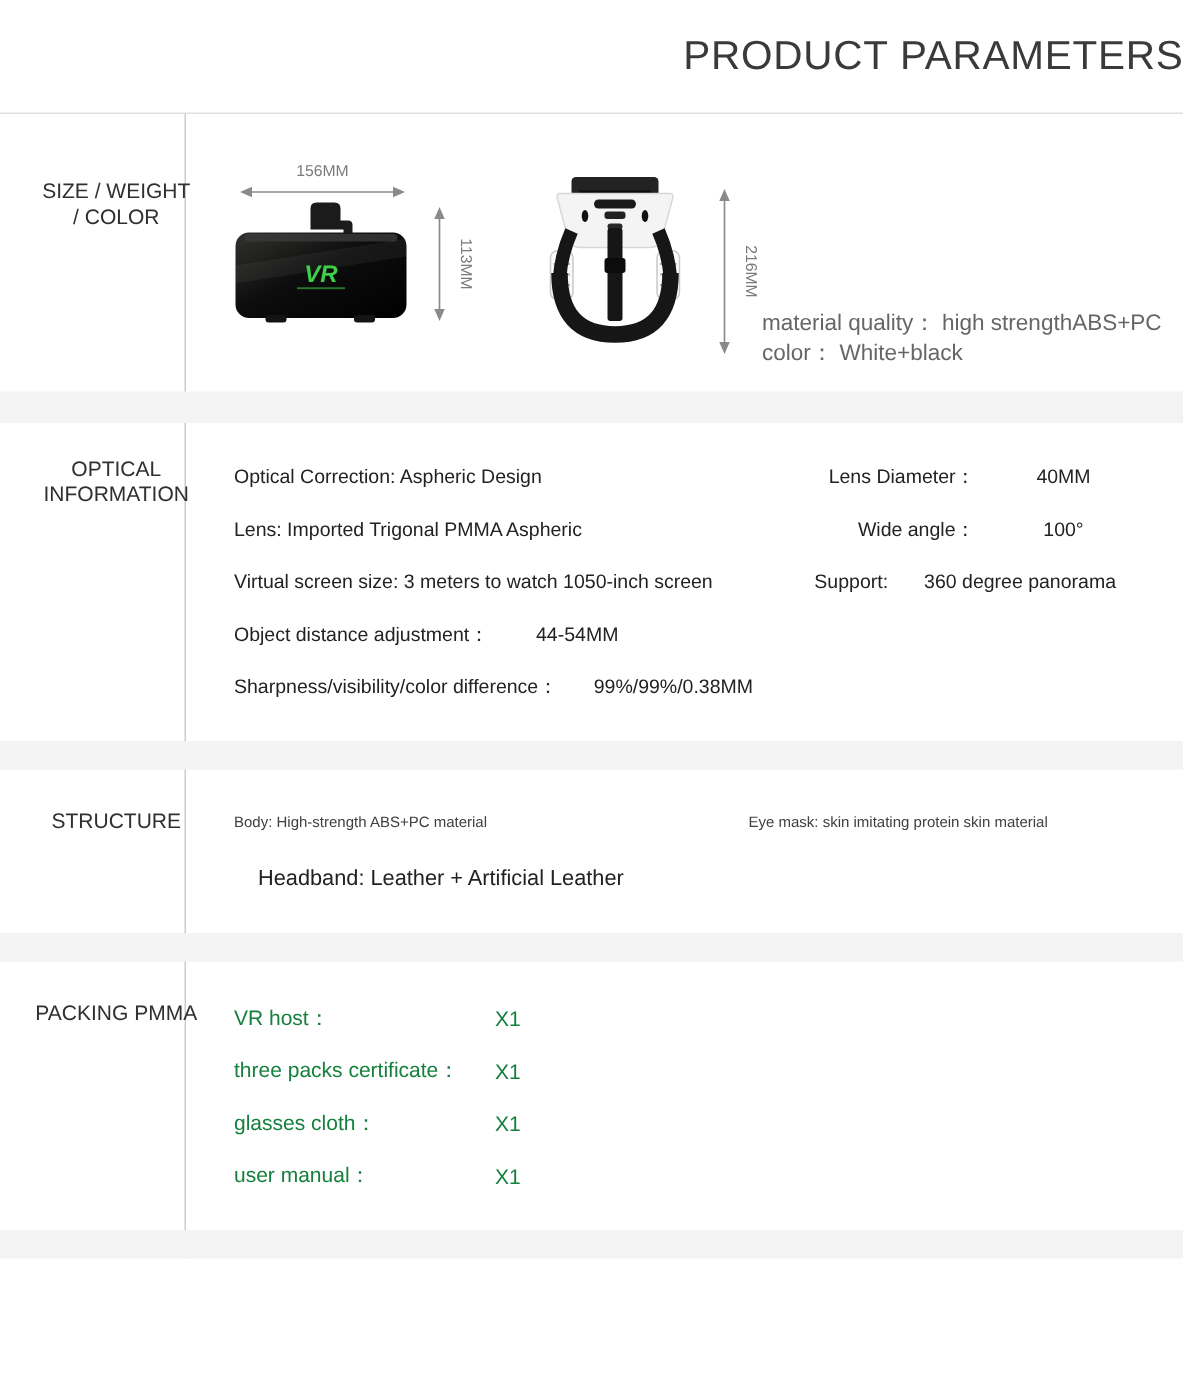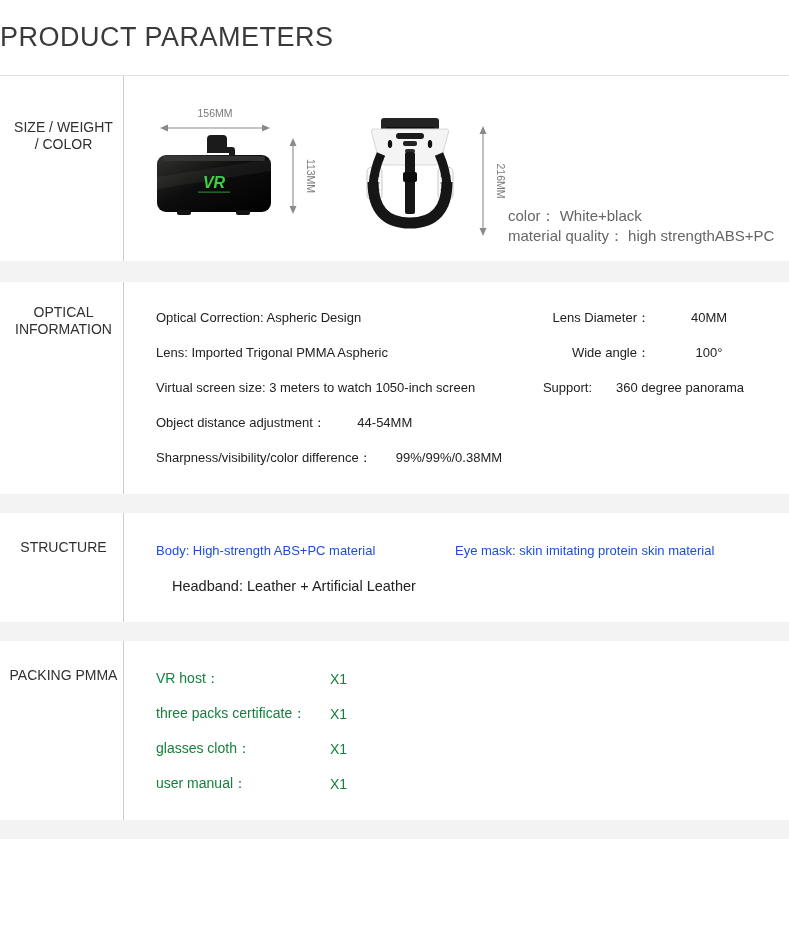--- a/index.html
+++ b/index.html
@@ -1,41 +1,41 @@
 <!DOCTYPE html>
 <html><head>
 <meta charset="utf-8">
 <style>
   html,body{margin:0;padding:0;background:#fff;}
   .page{position:relative;width:789px;height:925px;background:#ffffff;overflow:hidden;
         font-family:"Liberation Sans", sans-serif;color:#222;}
-  .title{position:absolute;top:22px;left:0;width:789px;margin:0;text-align:left;
+  .title{position:absolute;top:22px;left:0;width:789px;margin:0;text-align:right;
          font-size:27px;font-weight:400;letter-spacing:0.5px;color:#3a3a3a;}
   .rule{position:absolute;top:75px;left:0;width:789px;height:1px;background:#e0e0e0;}
   .vline{position:absolute;left:123px;top:76px;width:1px;height:763px;background:#cccccc;}
   .band{position:absolute;left:0;width:789px;background:#f3f3f3;}
   .band1{top:261px;height:21px;}
   .band2{top:494px;height:19px;}
   .band3{top:622px;height:19px;}
   .band4{top:820px;height:19px;}
-  .side-label{position:absolute;left:2px;width:123px;text-align:center;
+  .side-label{position:absolute;left:16px;width:123px;text-align:center;
               font-size:14px;line-height:17px;color:#303030;}
   .label-size{top:119px;}
   .label-optical{top:304px;}
   .label-structure{top:539px;}
   .label-packing{top:667px;}
   .img-front{position:absolute;left:150px;top:105px;width:180px;height:120px;}
   .img-top{position:absolute;left:360px;top:110px;width:150px;height:150px;}
   .material{position:absolute;left:508px;top:206px;font-size:15px;line-height:20px;color:#666;}
   .opt-rows{position:absolute;left:156px;top:300px;width:588px;font-size:13px;color:#222;}
   .opt-row{height:35px;display:flex;align-items:center;white-space:nowrap;gap:12px;}
   .opt-left{flex:1;text-align:left;}
   .opt-value{min-width:70px;margin-left:12px;text-align:center;}
   .struct-row1{position:absolute;left:156px;top:543px;width:600px;display:flex;
-               font-size:13px;color:#1d4ed8;white-space:nowrap;}
+               font-size:10px;color:#404040;white-space:nowrap;gap:44px;}
   .struct-cell-left{width:299px;}
   .struct-row2{position:absolute;left:172px;top:578px;font-size:14.5px;color:#222;}
   .pack-rows{position:absolute;left:156px;top:661px;font-size:14px;color:#15803d;}
   .pack-row{height:35px;display:flex;align-items:center;}
   .pack-name{width:174px;}
   svg text{font-family:"Liberation Sans", sans-serif;}
 </style>
 </head>
 <body>
 
@@ -118,22 +118,22 @@
     <rect x="43" y="62" width="14" height="10" rx="2" fill="#0c0c0c"></rect>
     <g stroke="#8a8a8a" stroke-width="1.1">
       <line x1="123" y1="23" x2="123" y2="119"></line>
     </g>
     <polygon points="123,16 119.5,24 126.5,24" fill="#8a8a8a"></polygon>
     <polygon points="123,126 119.5,118 126.5,118" fill="#8a8a8a"></polygon>
     <text x="137" y="71" transform="rotate(90 137 71)" text-anchor="middle" font-size="10.5" fill="#7a7a7a">216MM</text>
   </svg>
 
   <div class="material">
+    <div>material quality： high strengthABS+PC</div>
     <div>color： White+black</div>
-    <div>material quality： high strengthABS+PC</div>
   </div>
 
   <div class="side-label label-optical">
     <div>OPTICAL</div>
     <div>INFORMATION</div>
   </div>
 
   <div class="opt-rows">
     <div class="opt-row">
       <span class="opt-left">Optical Correction: Aspheric Design</span>

